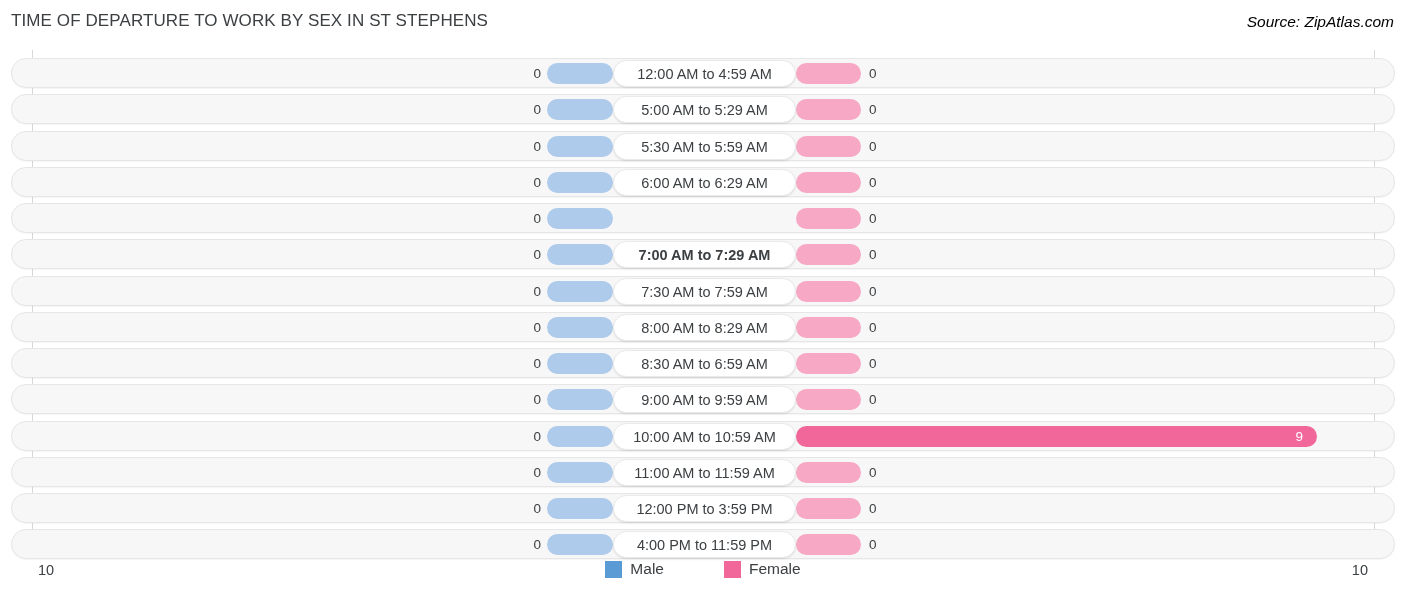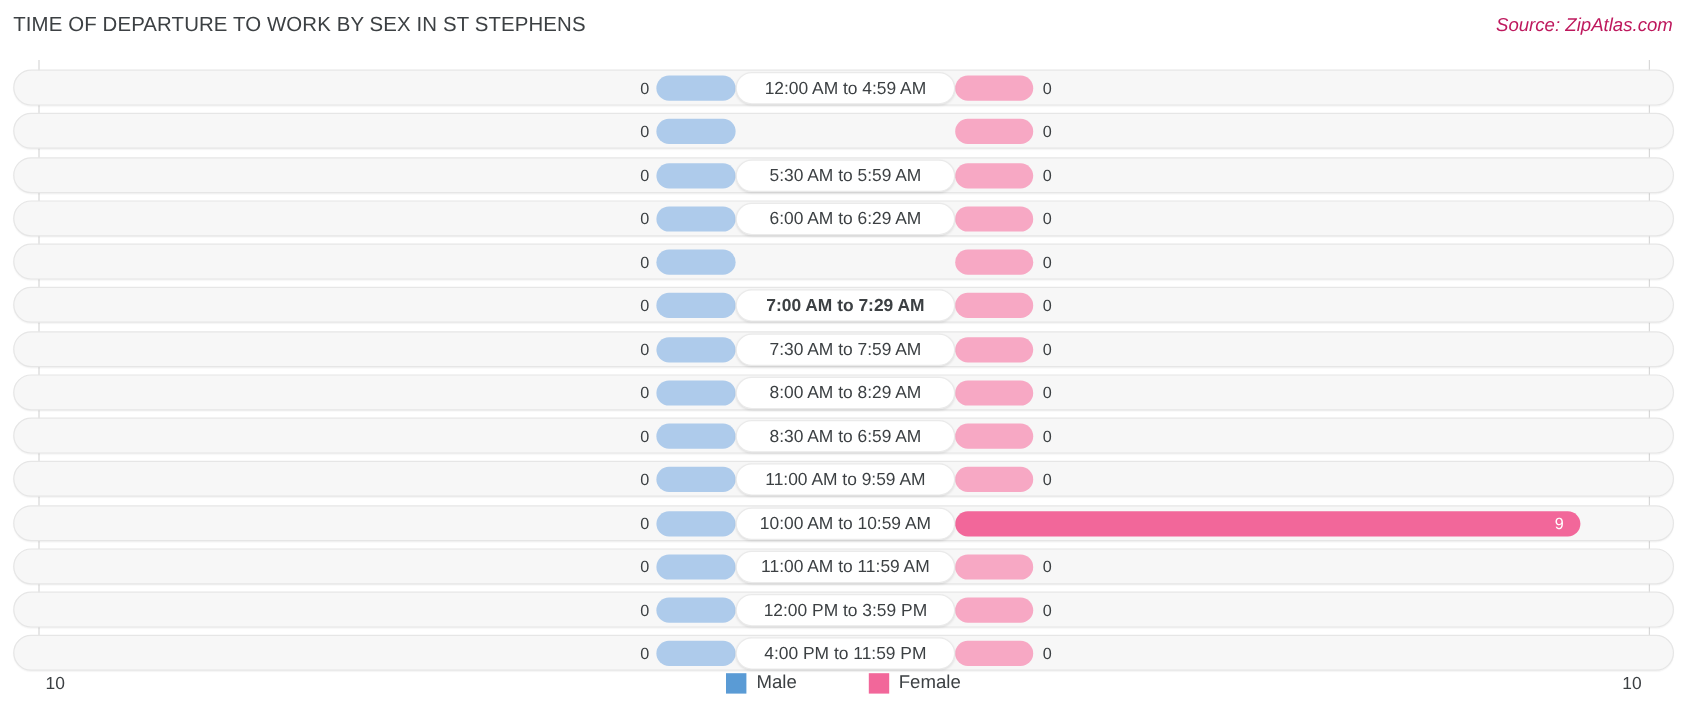--- a/index.html
+++ b/index.html
@@ -31,21 +31,21 @@
     letter-spacing: 0.1px;
     color: #3c4043;
     white-space: nowrap;
   }
   .chart-source {
     position: absolute;
     right: 12px;
     top: 13px;
     font-size: 15.5px;
     font-style: italic;
-    color: #be185d;
+    color: #000000;
     white-space: nowrap;
   }
 
   
   .plot {
     position: absolute;
     left: 0;
     top: 50px;
     width: 1406px;
     height: 508px;
@@ -196,20 +196,21 @@
           <div class="bar-value female" style="left: 857px; width: 40px;">0</div>
           <div class="pill" style="left: 601px; width: 183px;">12:00 AM to 4:59 AM</div>
         </div>
       </div>
       <div class="row" style="top: 44.25px;">
         <div class="row-inner">
           <div class="bar bar-male" style="left: 535px; width: 66px;"></div>
           <div class="bar-value male" style="left: 489px; width: 40px;">0</div>
           <div class="bar bar-female" style="left: 784px; width: 65px;"></div>
           <div class="bar-value female" style="left: 857px; width: 40px;">0</div>
+          <div class="pill" style="left: 601px; width: 183px;">5:00 AM to 5:29 AM</div>
         </div>
       </div>
       <div class="row" style="top: 80.5px;">
         <div class="row-inner">
           <div class="bar bar-male" style="left: 535px; width: 66px;"></div>
           <div class="bar-value male" style="left: 489px; width: 40px;">0</div>
           <div class="bar bar-female" style="left: 784px; width: 65px;"></div>
           <div class="bar-value female" style="left: 857px; width: 40px;">0</div>
           <div class="pill" style="left: 601px; width: 183px;">5:30 AM to 5:59 AM</div>
         </div>
@@ -266,21 +267,21 @@
           <div class="bar-value female" style="left: 857px; width: 40px;">0</div>
           <div class="pill" style="left: 601px; width: 183px;">8:30 AM to 6:59 AM</div>
         </div>
       </div>
       <div class="row" style="top: 334.25px;">
         <div class="row-inner">
           <div class="bar bar-male" style="left: 535px; width: 66px;"></div>
           <div class="bar-value male" style="left: 489px; width: 40px;">0</div>
           <div class="bar bar-female" style="left: 784px; width: 65px;"></div>
           <div class="bar-value female" style="left: 857px; width: 40px;">0</div>
-          <div class="pill" style="left: 601px; width: 183px;">11:00 AM to 9:59 AM</div>
+          <div class="pill" style="left: 601px; width: 183px;">9:00 AM to 9:59 AM</div>
         </div>
       </div>
       <div class="row" style="top: 370.5px;">
         <div class="row-inner">
           <div class="bar bar-male" style="left: 535px; width: 66px;"></div>
           <div class="bar-value male" style="left: 489px; width: 40px;">0</div>
           <div class="bar bar-female hot" style="left: 784px; width: 521.1px;"></div>
           <div class="bar-value female inside" style="left: 1251.1px; width: 40px;">9</div>
           <div class="pill" style="left: 601px; width: 183px;">10:00 AM to 10:59 AM</div>
         </div>

